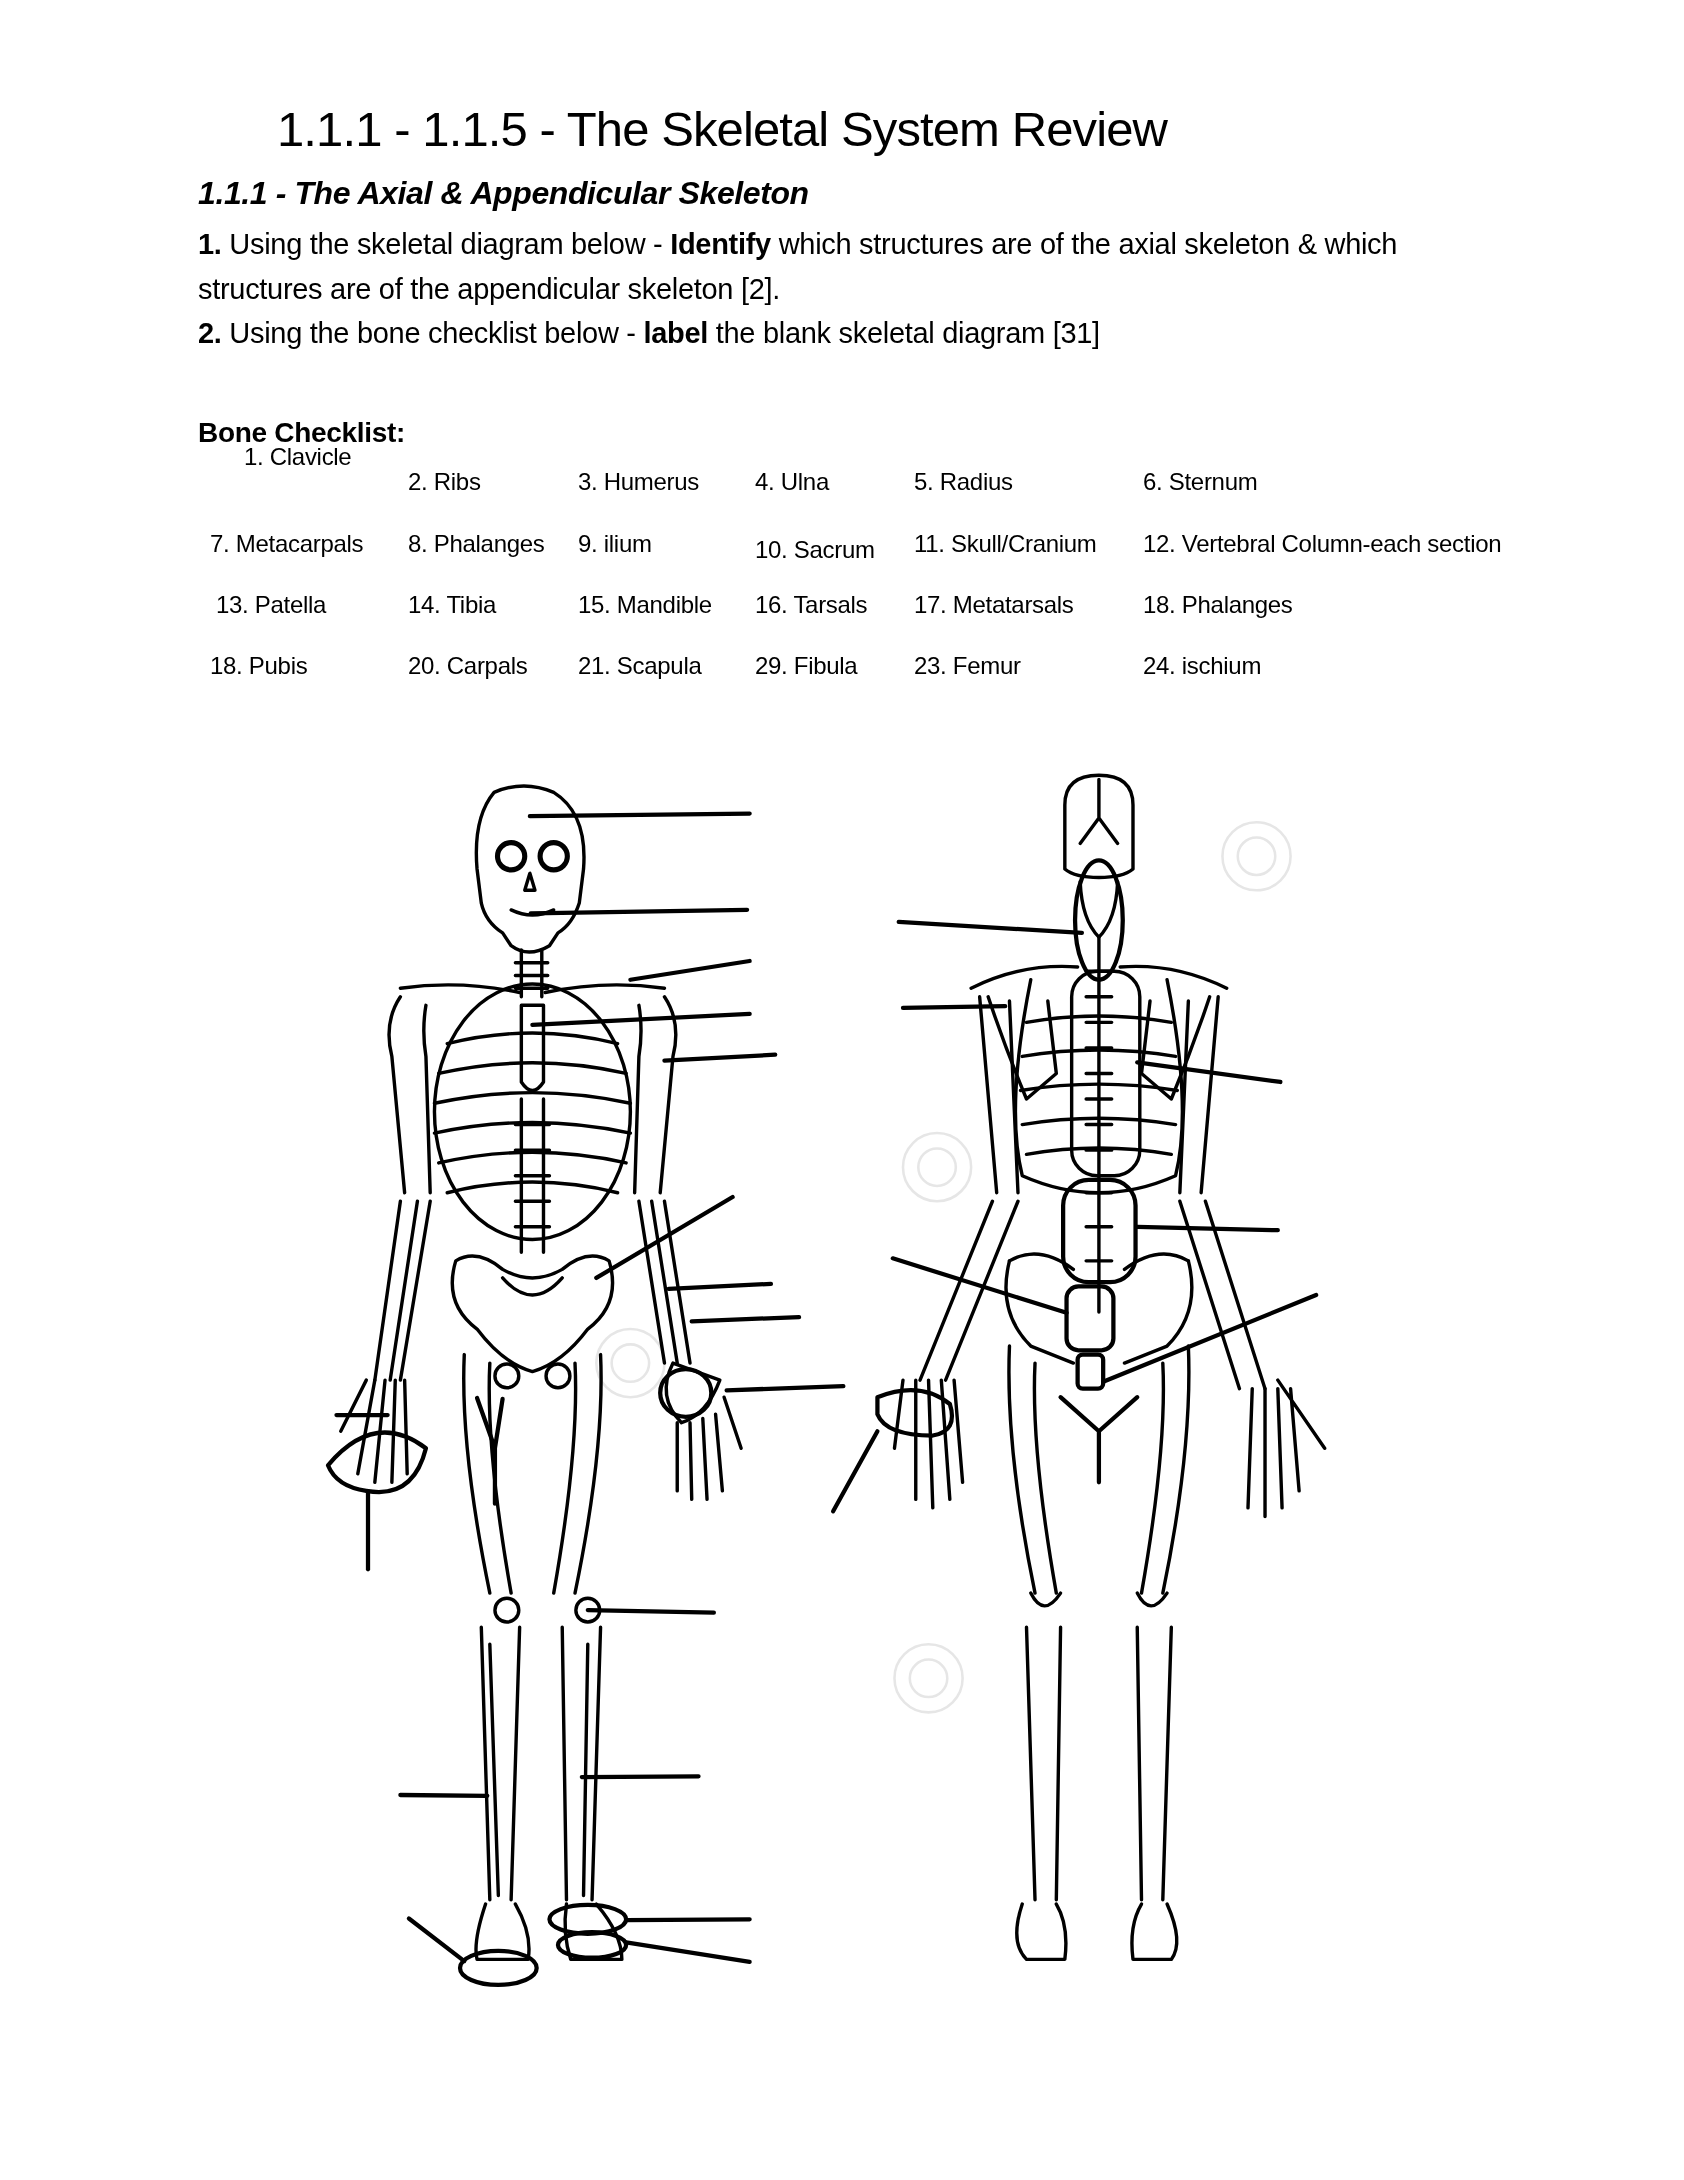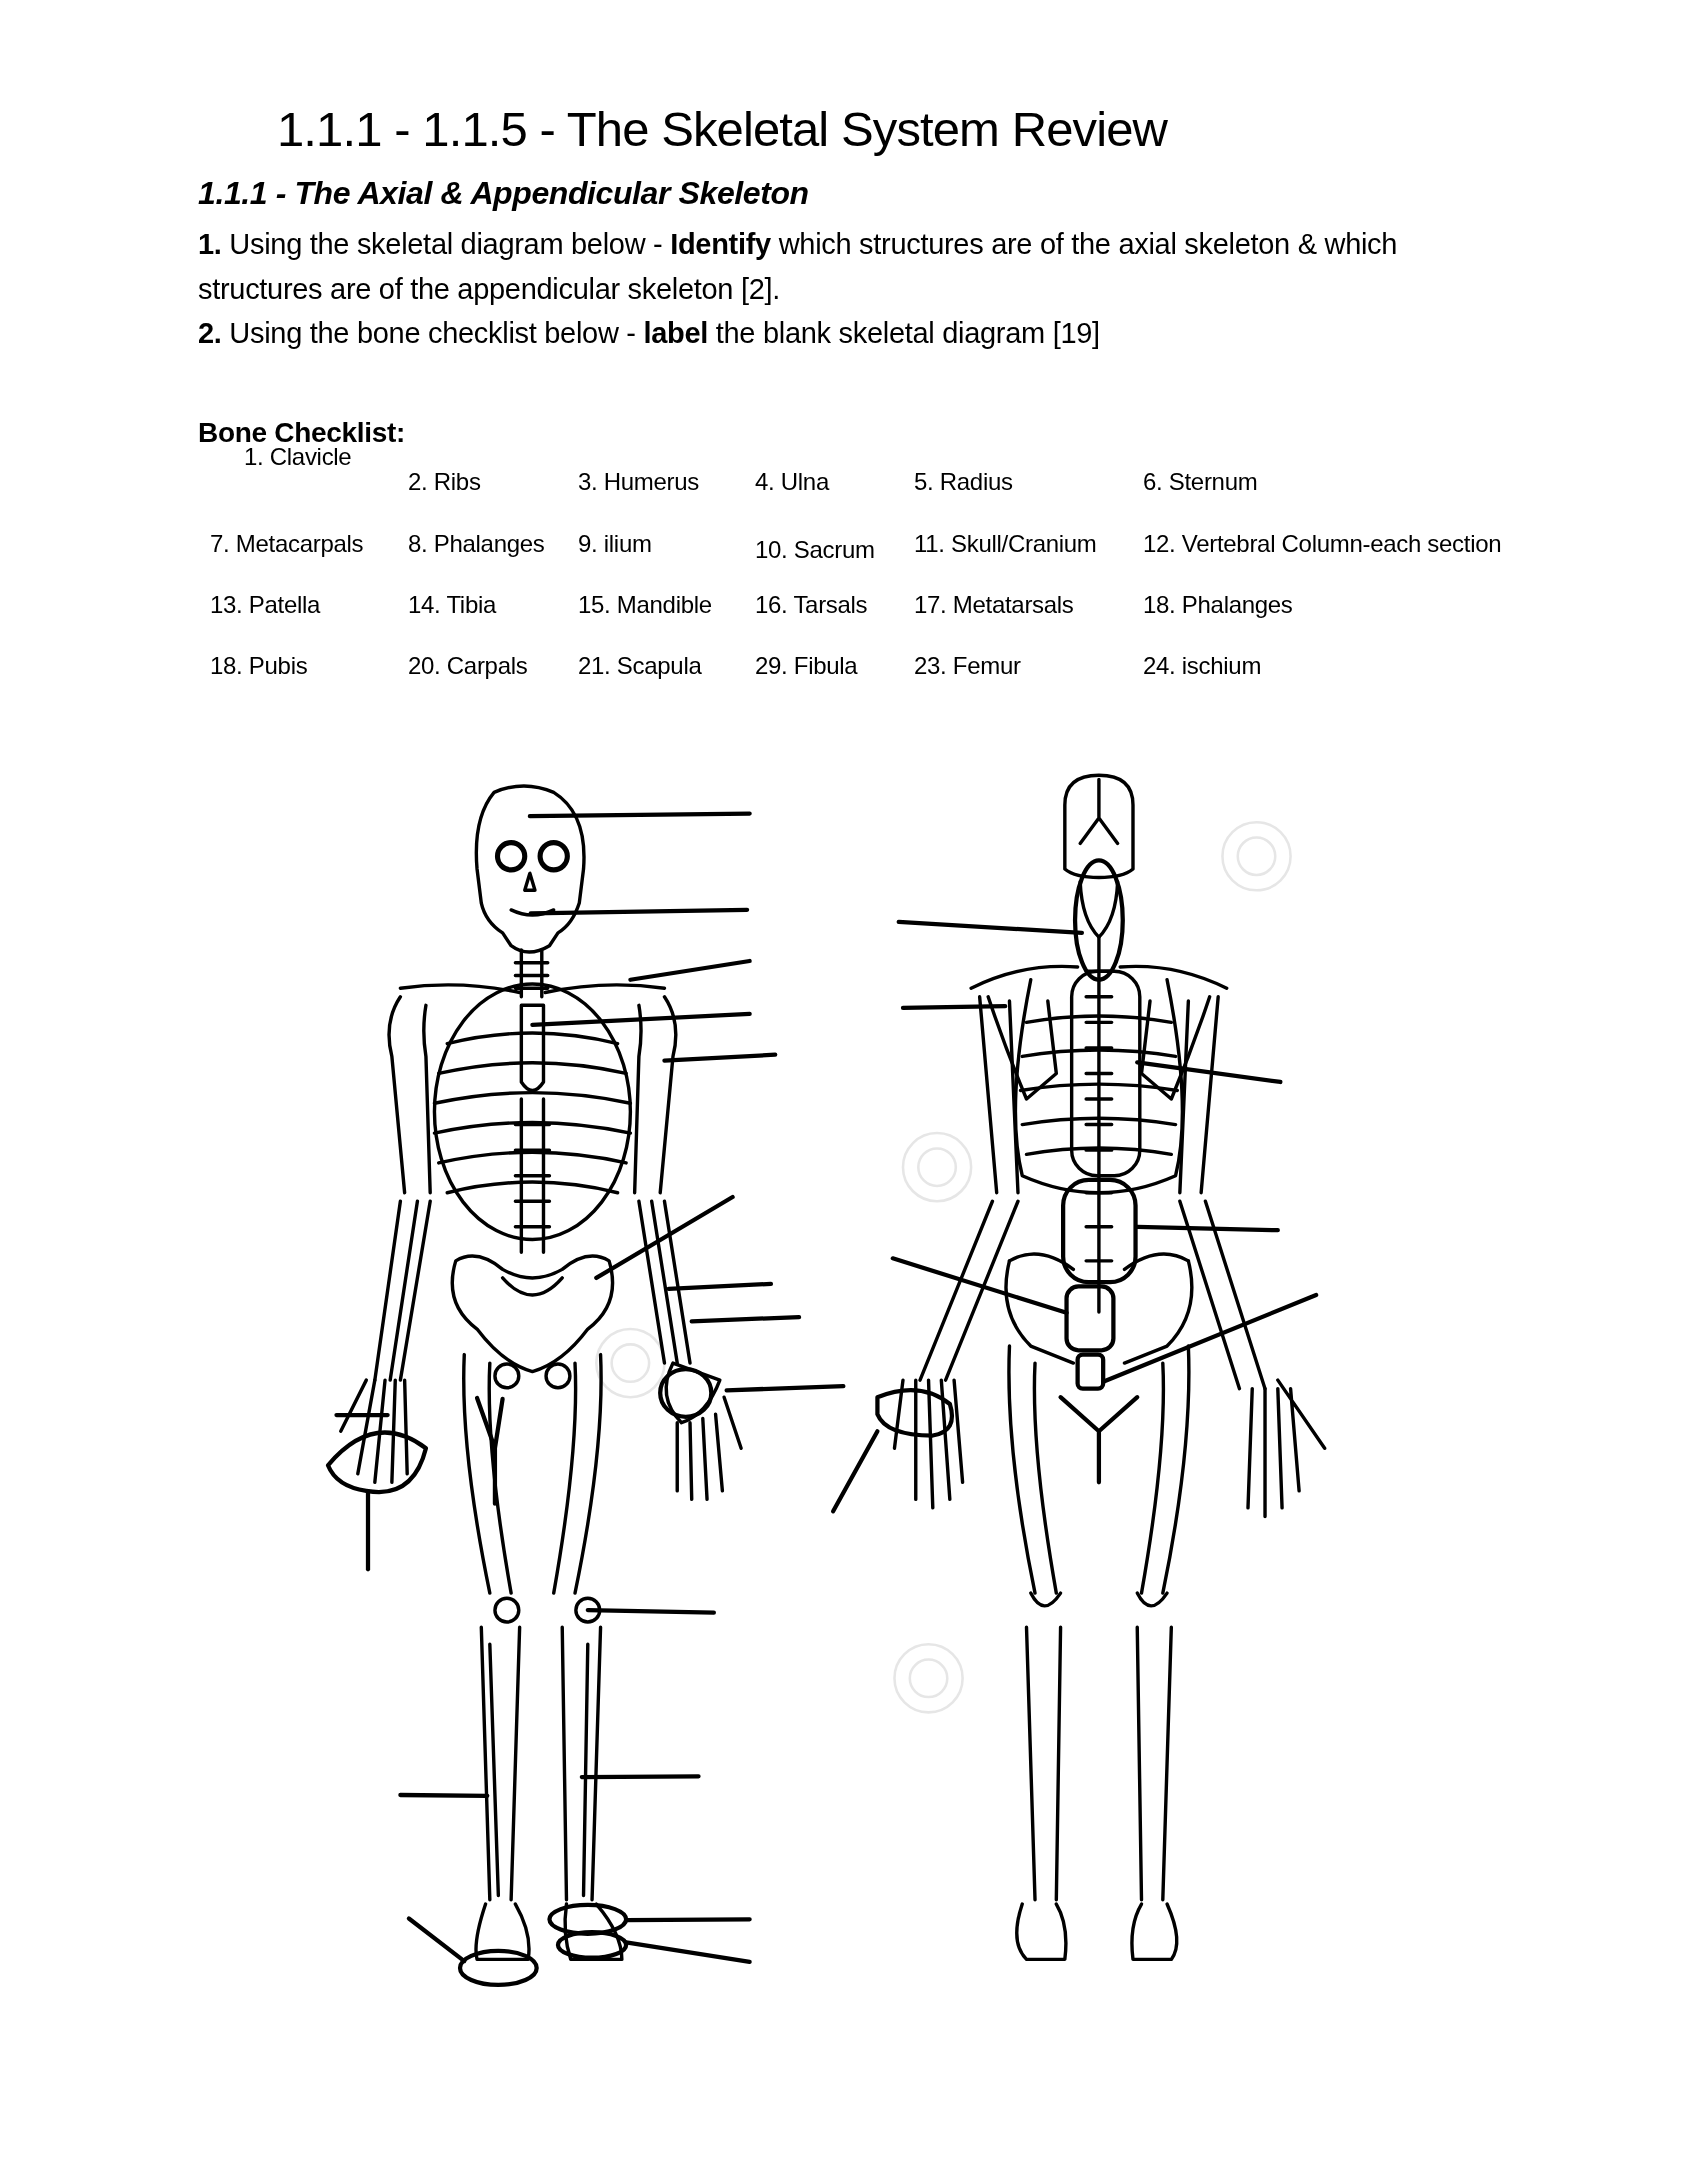--- a/index.html
+++ b/index.html
@@ -13,41 +13,41 @@
   svg.diagram{position:absolute;left:0;top:0;}
 </style>
 </head>
 <body>
 
 <div class="title">1.1.1 - 1.1.5 - The Skeletal System Review</div>
 <div class="subhead">1.1.1 - The Axial &amp; Appendicular Skeleton</div>
 
 <div class="para" style="top:228px;"><b>1.</b><span> Using the skeletal diagram below - </span><b>Identify</b><span> which structures are of the axial skeleton &amp; which</span></div>
 <div class="para" style="top:273px;">structures are of the appendicular skeleton [2].</div>
-<div class="para" style="top:317px;"><b>2.</b><span> Using the bone checklist below - </span><b>label</b><span> the blank skeletal diagram [19]</span></div>
+<div class="para" style="top:317px;"><b>2.</b><span> Using the bone checklist below - </span><b>label</b><span> the blank skeletal diagram [31]</span></div>
 
 <div class="checkhead">Bone Checklist:</div>
 
 <div id="checklist">
 
   <div class="cell" style="left:210px;top:443px;margin-left:34px;">1. Clavicle</div>
   <div class="cell" style="left:408px;top:468px;">2. Ribs</div>
   <div class="cell" style="left:578px;top:468px;">3. Humerus</div>
   <div class="cell" style="left:755px;top:468px;">4. Ulna</div>
   <div class="cell" style="left:914px;top:468px;">5. Radius</div>
   <div class="cell" style="left:1143px;top:468px;">6. Sternum</div>
 
   <div class="cell" style="left:210px;top:530px;">7. Metacarpals</div>
   <div class="cell" style="left:408px;top:530px;">8. Phalanges</div>
   <div class="cell" style="left:578px;top:530px;">9. ilium</div>
   <div class="cell" style="left:755px;top:530px;margin-top:6px;">10. Sacrum</div>
   <div class="cell" style="left:914px;top:530px;">11. Skull/Cranium</div>
   <div class="cell" style="left:1143px;top:530px;">12. Vertebral Column-each section</div>
 
-  <div class="cell" style="left:210px;top:591px;">13. Patella</div>
+  <div class="cell" style="left:216px;top:591px;">13. Patella</div>
   <div class="cell" style="left:408px;top:591px;">14. Tibia</div>
   <div class="cell" style="left:578px;top:591px;">15. Mandible</div>
   <div class="cell" style="left:755px;top:591px;">16. Tarsals</div>
   <div class="cell" style="left:914px;top:591px;">17. Metatarsals</div>
   <div class="cell" style="left:1143px;top:591px;">18. Phalanges</div>
 
   <div class="cell" style="left:210px;top:652px;">18. Pubis</div>
   <div class="cell" style="left:408px;top:652px;">20. Carpals</div>
   <div class="cell" style="left:578px;top:652px;">21. Scapula</div>
   <div class="cell" style="left:755px;top:652px;">29. Fibula</div>

